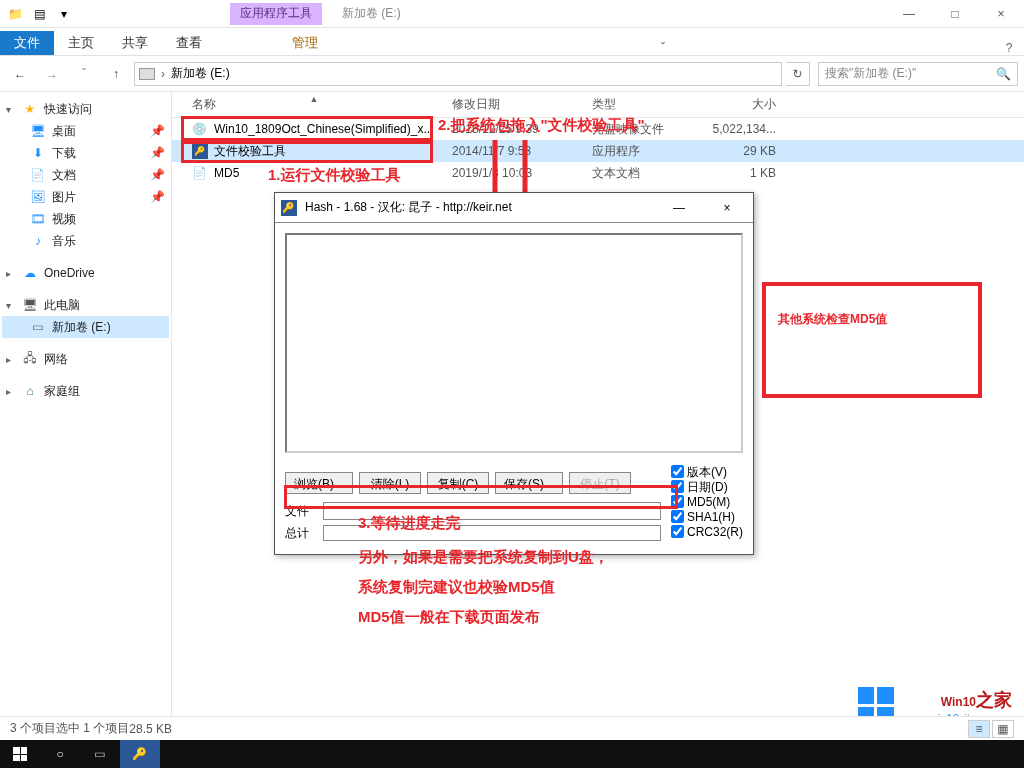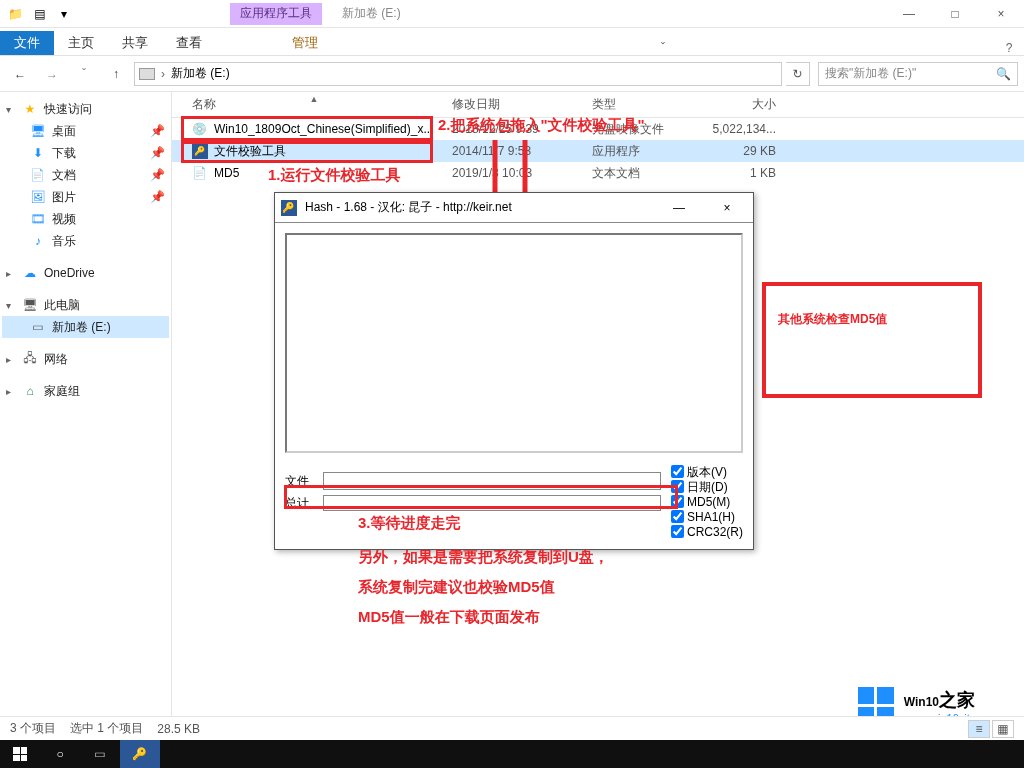--- a/index.html
+++ b/index.html
@@ -75,24 +75,24 @@
 .hash-checks label{display:flex;align-items:center;gap:3px;line-height:14px;height:15px;}
 .hash-fields{margin-top:6px;}
 .hf{display:flex;align-items:center;gap:6px;height:22px;}
 .hf .lab{width:32px;text-align:left;}
 .hf .inp{flex:1;height:18px;border:1px solid #888;background:#fff;}
 .hf .prog{flex:1;height:16px;border:1px solid #888;background:#fff;}
 
 .watermark{position:absolute;right:12px;bottom:44px;display:flex;align-items:center;gap:10px;}
 .wlogo{width:36px;height:36px;display:grid;grid-template-columns:1fr 1fr;grid-template-rows:1fr 1fr;gap:3px;}
 .wlogo div{background:#1f8fff;}
-.wtext .big{font-size:22px;font-weight:bold;color:#000000;}
+.wtext .big{font-size:22px;font-weight:bold;color:#b91c1c;text-align:right;}
 .wtext .small{font-size:11px;color:#1f8fff;}
 
-.status{position:absolute;left:0;bottom:28px;right:0;height:24px;border-top:1px solid #e5e5e5;display:flex;align-items:center;padding:0 10px;color:#555;gap:14px;font-size:12px;background:#fff;}
+.status{position:absolute;left:0;bottom:28px;right:0;height:24px;border-top:1px solid #e5e5e5;display:flex;align-items:center;padding:0 10px;color:#555;font-size:12px;background:#fff;}
 .status .viewbtns{margin-left:auto;display:flex;gap:2px;}
 .status .vb{width:22px;height:18px;border:1px solid #ccc;display:flex;align-items:center;justify-content:center;background:#fff;}
 .status .vb.active{background:#cde8ff;}
 
 .taskbar{position:absolute;left:0;right:0;bottom:0;height:28px;background:#101010;display:flex;align-items:center;}
 .tbtn{width:40px;height:28px;display:flex;align-items:center;justify-content:center;color:#fff;}
 .tbtn .winlogo{width:14px;height:14px;display:grid;grid-template-columns:1fr 1fr;grid-template-rows:1fr 1fr;gap:1px;}
 .tbtn .winlogo div{background:#fff;}
 .tbtn.active{background:#333;}
 
@@ -268,20 +268,27 @@
   <div class="hash-title">
     <span class="hicon">🔑</span>
     <span class="t">Hash - 1.68 - 汉化: 昆子 - http://keir.net</span>
     <span class="hbtn">—</span>
     <span class="hbtn">×</span>
   </div>
   <div class="hash-body">
     <textarea class="hash-ta" style=""></textarea>
     <div style="display:flex;align-items:flex-start;margin-top:8px;">
       <div style="flex:1">
+        <div class="hash-btns">
+          <div class="hbt">浏览(B)...</div>
+          <div class="hbt">清除(L)</div>
+          <div class="hbt">复制(C)</div>
+          <div class="hbt">保存(S)...</div>
+          <div class="hbt dis">停止(T)</div>
+        </div>
         <div class="hash-fields">
           <div class="hf">
             <span class="lab">文件</span>
             <div class="inp"></div>
           </div>
           <div class="hf">
             <span class="lab">总计</span>
             <div class="prog"></div>
           </div>
         </div>

